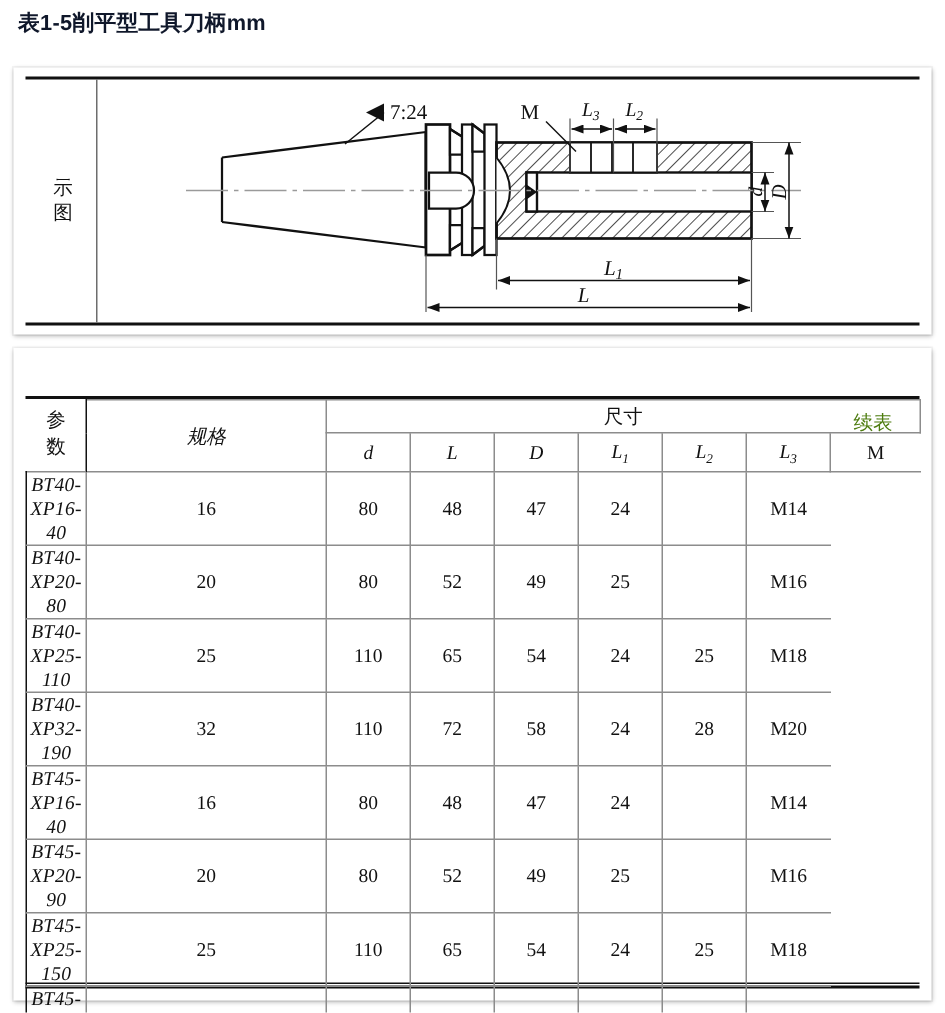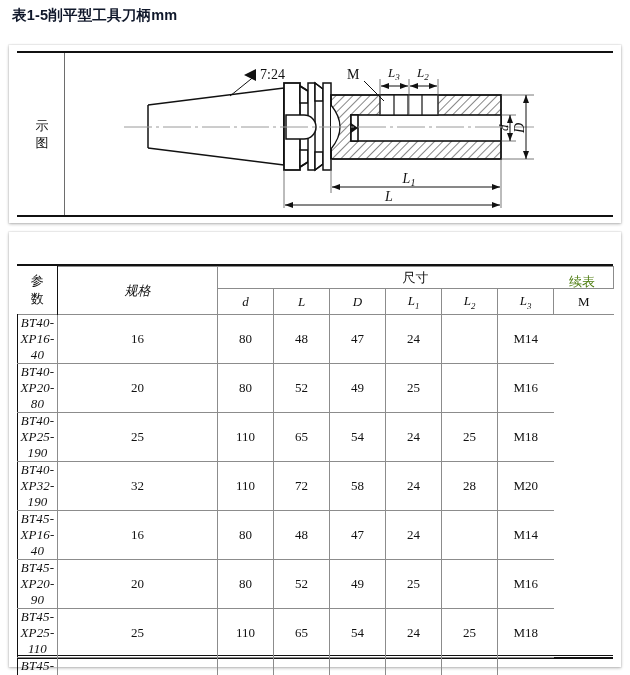--- a/index.html
+++ b/index.html
@@ -307,21 +307,21 @@
           <td class="model colgrp-left">BT40-XP20-80</td>
           <td class="num">20</td>
           <td class="num">80</td>
           <td class="num">52</td>
           <td class="num">49</td>
           <td class="num">25</td>
           <td class="num"></td>
           <td class="thread colgrp-rightedge">M16</td>
         </tr>
         <tr class="drow">
-          <td class="model colgrp-left">BT40-XP25-190</td>
+          <td class="model colgrp-left">BT40-XP25-110</td>
           <td class="num">25</td>
           <td class="num">110</td>
           <td class="num">65</td>
           <td class="num">54</td>
           <td class="num">24</td>
           <td class="num">25</td>
           <td class="thread colgrp-rightedge">M18</td>
         </tr>
         <tr class="drow">
           <td class="model colgrp-left">BT40-XP32-190</td>
@@ -347,21 +347,21 @@
           <td class="model colgrp-left">BT45-XP20-90</td>
           <td class="num">20</td>
           <td class="num">80</td>
           <td class="num">52</td>
           <td class="num">49</td>
           <td class="num">25</td>
           <td class="num"></td>
           <td class="thread colgrp-rightedge">M16</td>
         </tr>
         <tr class="drow">
-          <td class="model colgrp-left">BT45-XP25-110</td>
+          <td class="model colgrp-left">BT45-XP25-150</td>
           <td class="num">25</td>
           <td class="num">110</td>
           <td class="num">65</td>
           <td class="num">54</td>
           <td class="num">24</td>
           <td class="num">25</td>
           <td class="thread colgrp-rightedge">M18</td>
         </tr>
         <tr class="drow">
           <td class="model colgrp-left">BT45-XP32-110</td>

